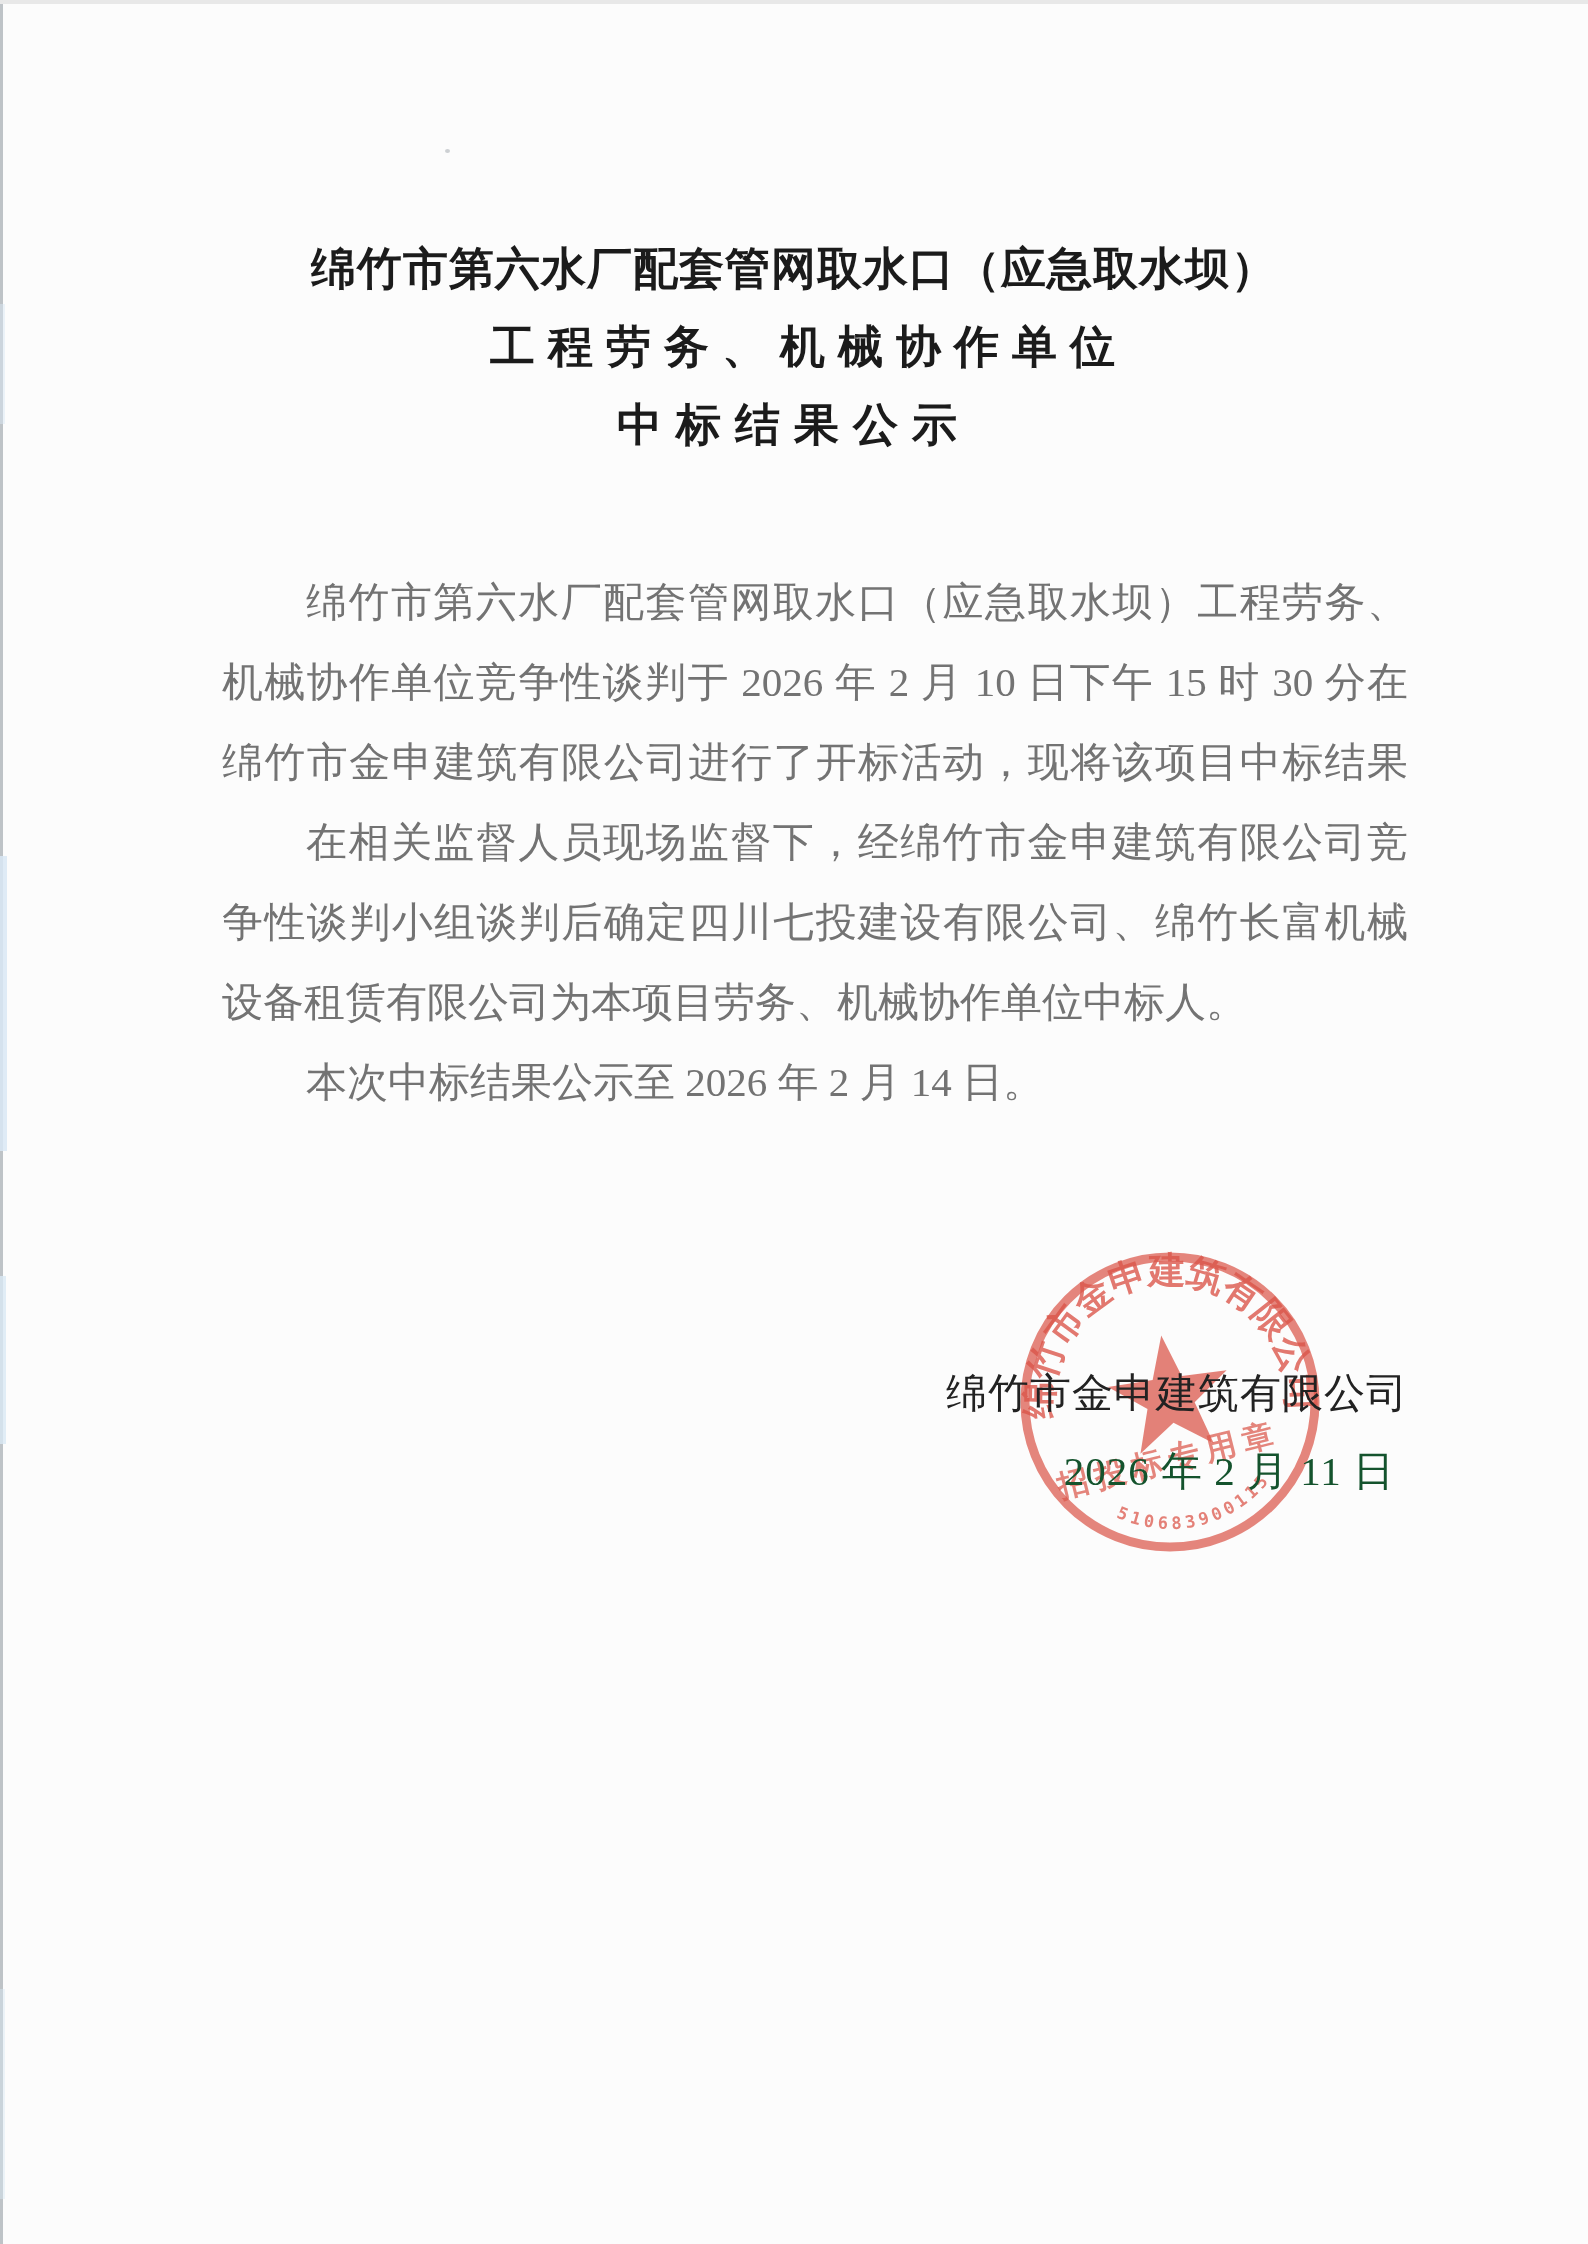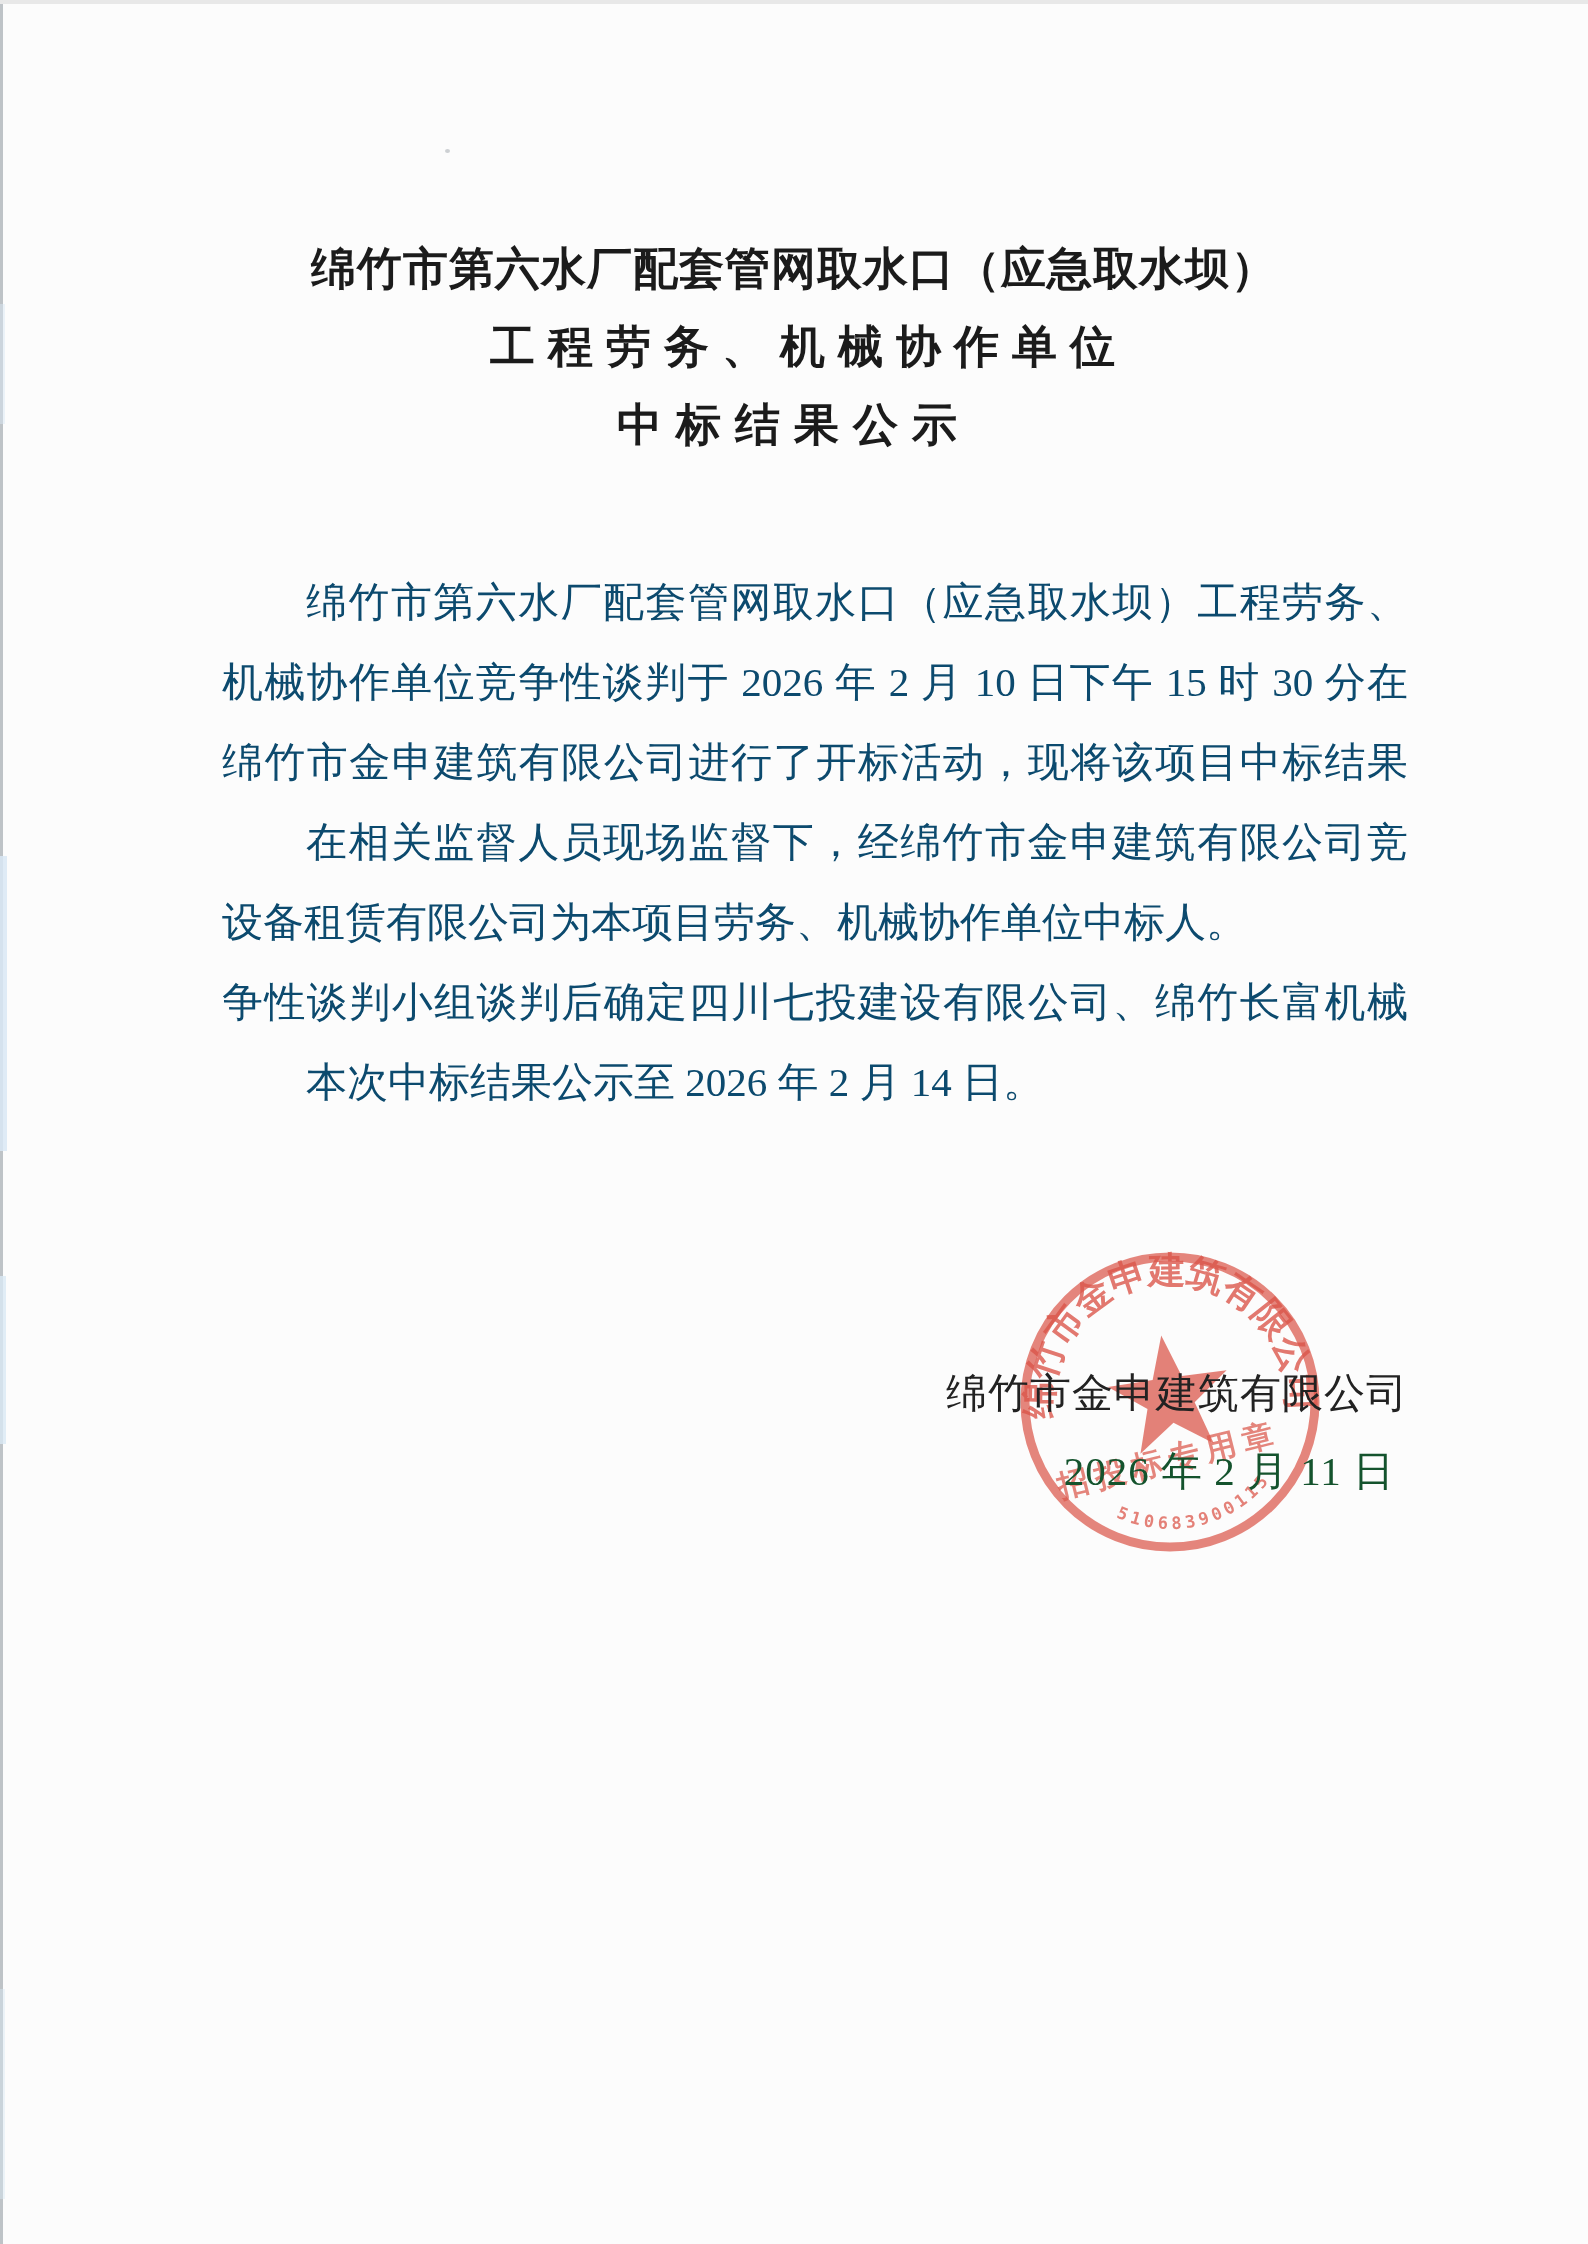--- a/index.html
+++ b/index.html
@@ -26,21 +26,21 @@
     text-align:center;font-weight:700;
     font-size:45px;line-height:78px;color:#1b1b1b;
   }
   .title-line{white-space:nowrap;}
   .title-line.tl1{letter-spacing:1px;}
   .title-line.tl2{letter-spacing:13px;padding-left:30px;}
   .title-line.tl3{letter-spacing:14px;}
 
   .body-block{
     position:absolute;top:558px;left:222px;width:1186px;
-    font-size:41px;line-height:80px;color:#0c4a6e;
+    font-size:41px;line-height:80px;color:#737373;
   }
   .bline{width:100%;}
   .bline.just{text-align:justify;text-align-last:justify;}
   .bline.ind{text-indent:84px;}
 
   .sig-company{
     position:absolute;top:1362px;right:180px;
     font-size:41px;letter-spacing:1px;color:#222;z-index:3;
     white-space:nowrap;
   }
@@ -80,22 +80,22 @@
       <div class="title-line tl1">绵竹市第六水厂配套管网取水口（应急取水坝）</div>
       <div class="title-line tl2">工程劳务、机械协作单位</div>
       <div class="title-line tl3">中标结果公示</div>
     </div>
 
   <div class="body-block">
       <div class="bline ind just">绵竹市第六水厂配套管网取水口（应急取水坝）工程劳务、</div>
       <div class="bline just">机械协作单位竞争性谈判于 2026 年 2 月 10 日下午 15 时 30 分在</div>
       <div class="bline just">绵竹市金申建筑有限公司进行了开标活动，现将该项目中标结果</div>
       <div class="bline ind just">在相关监督人员现场监督下，经绵竹市金申建筑有限公司竞</div>
+      <div class="bline just">争性谈判小组谈判后确定四川七投建设有限公司、绵竹长富机械</div>
       <div class="bline">设备租赁有限公司为本项目劳务、机械协作单位中标人。</div>
-      <div class="bline just">争性谈判小组谈判后确定四川七投建设有限公司、绵竹长富机械</div>
       <div class="bline ind">本次中标结果公示至 2026 年 2 月 14 日。</div>
     </div>
 
   <div class="sig-company">绵竹市金申建筑有限公司</div>
   <div class="sig-date">2026 年 2 月 11 日</div>
 
   <div class="stamp">
     <svg width="330" height="322" viewBox="0 0 330 322">
       <defs>
         <path id="sealArcPath" d="M 49 180.5 A 118 118 0 1 1 281 180.5"></path>

